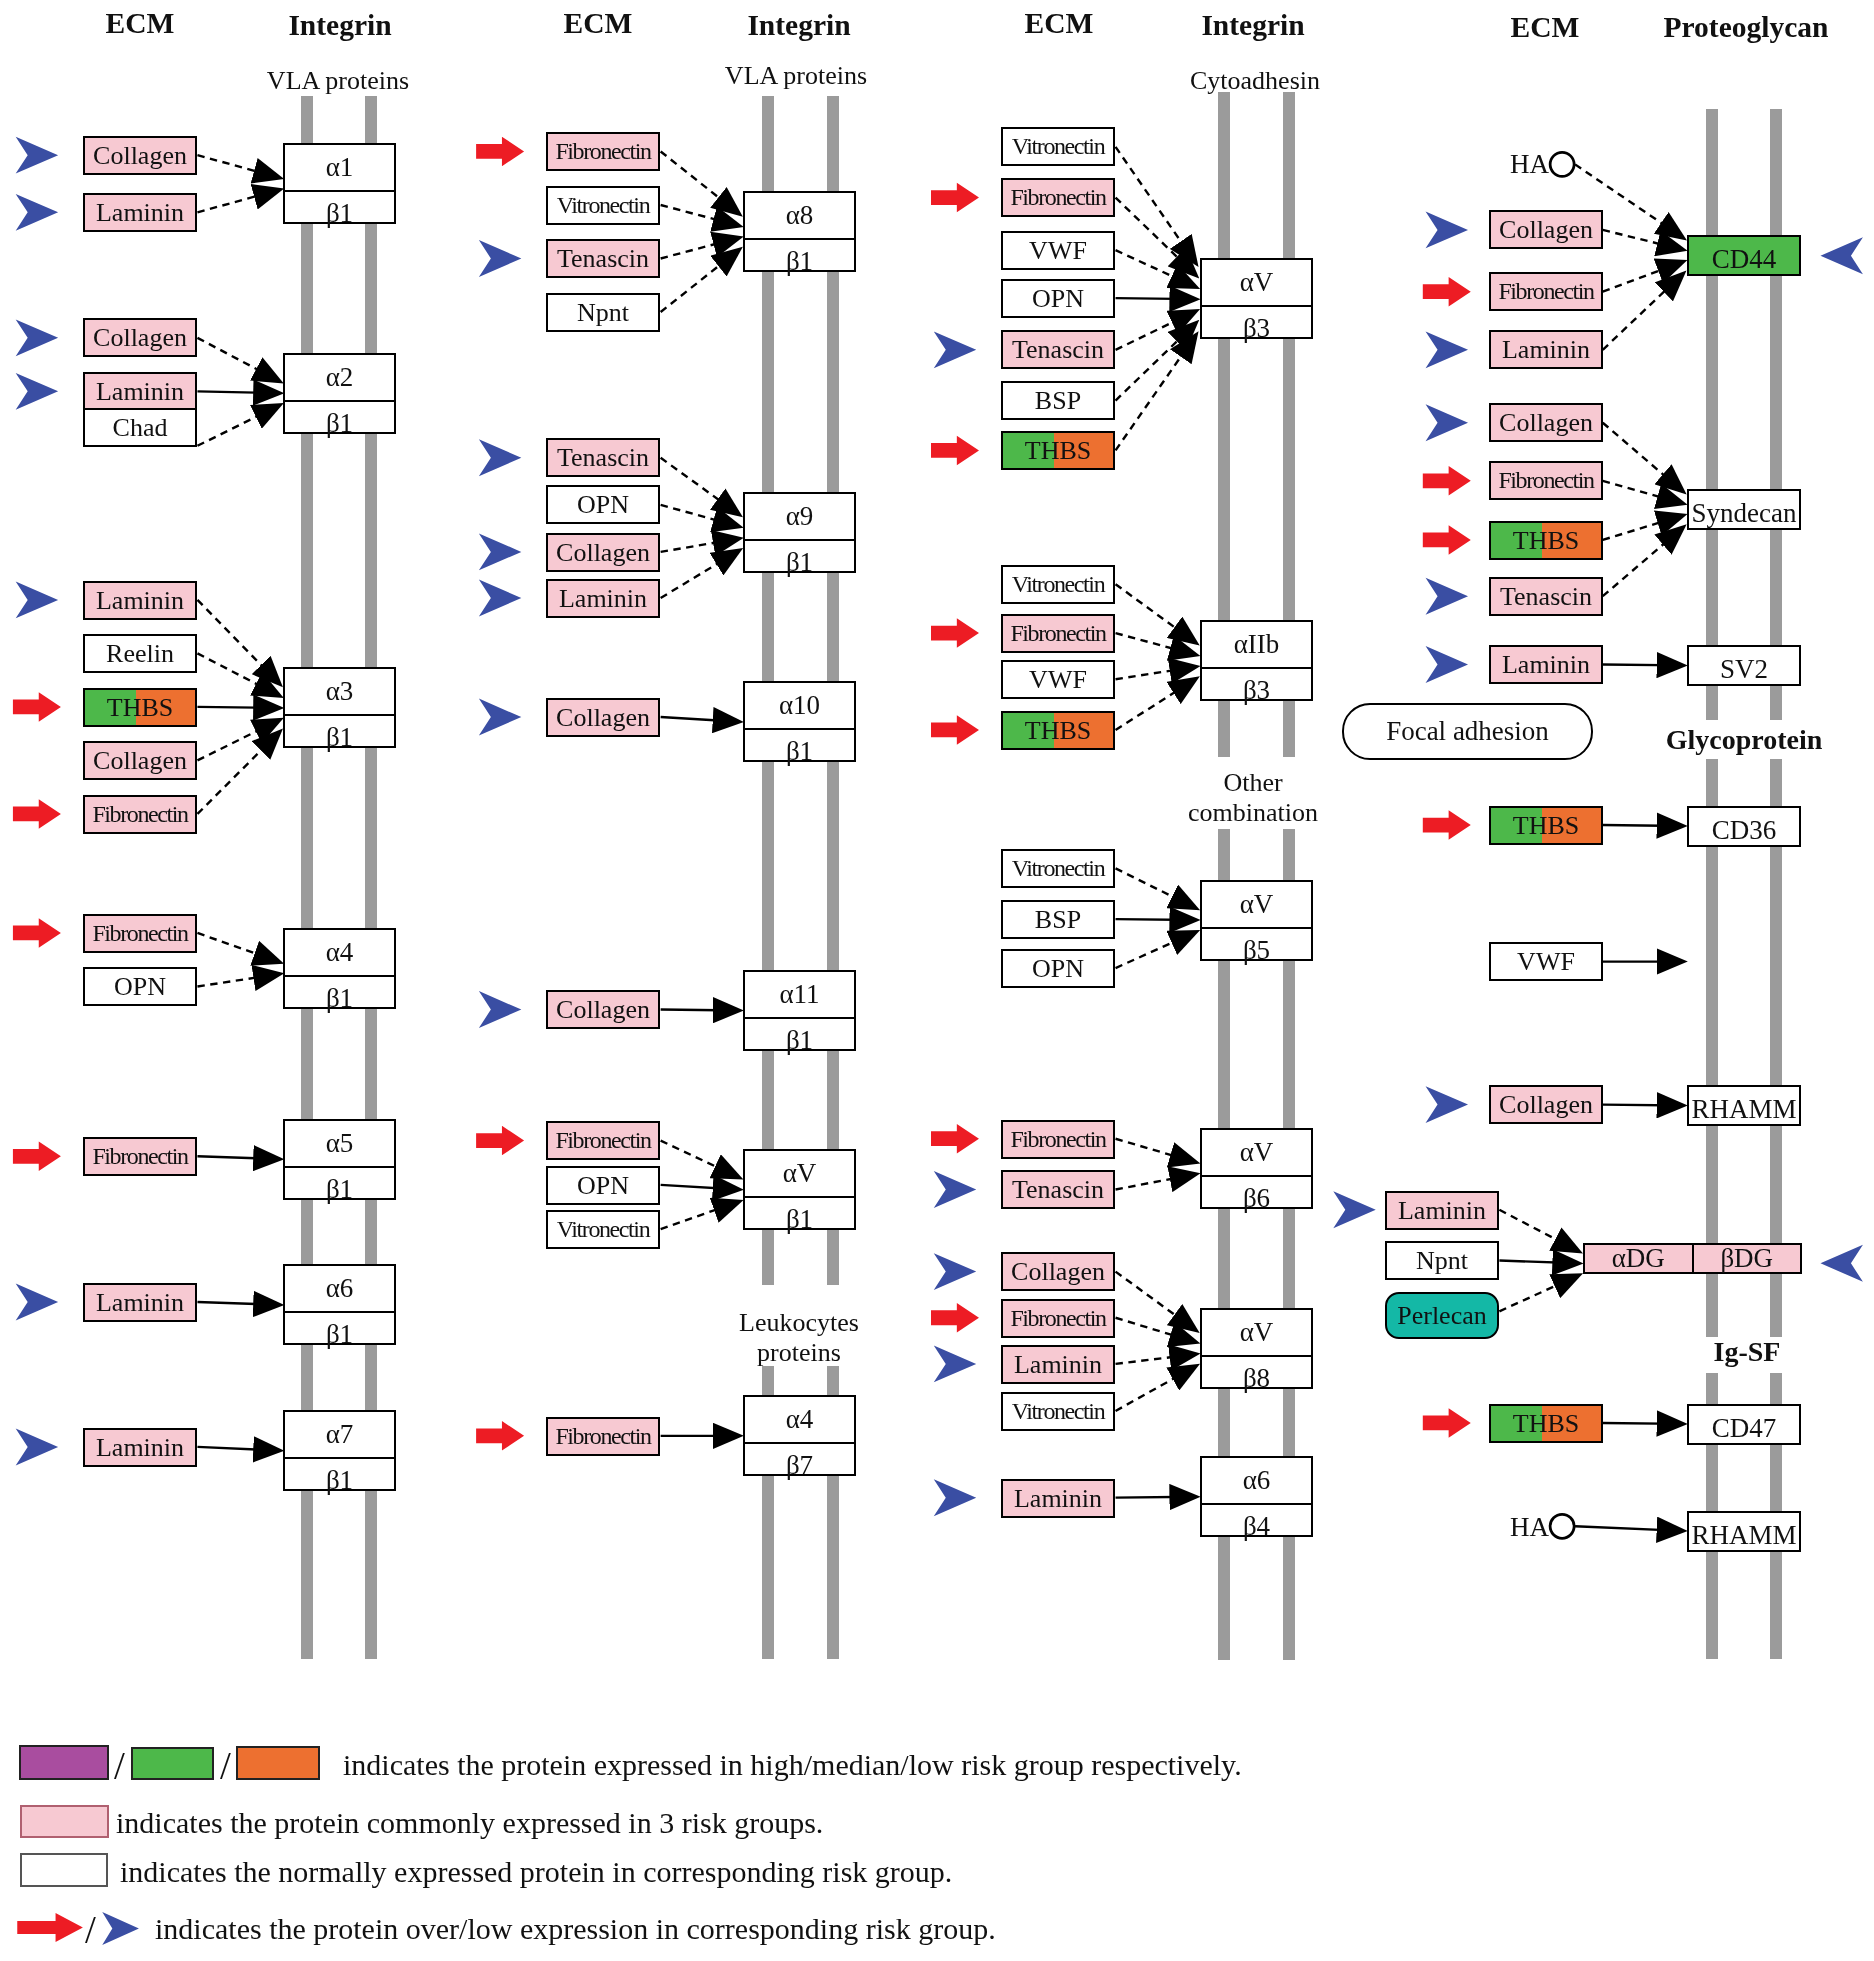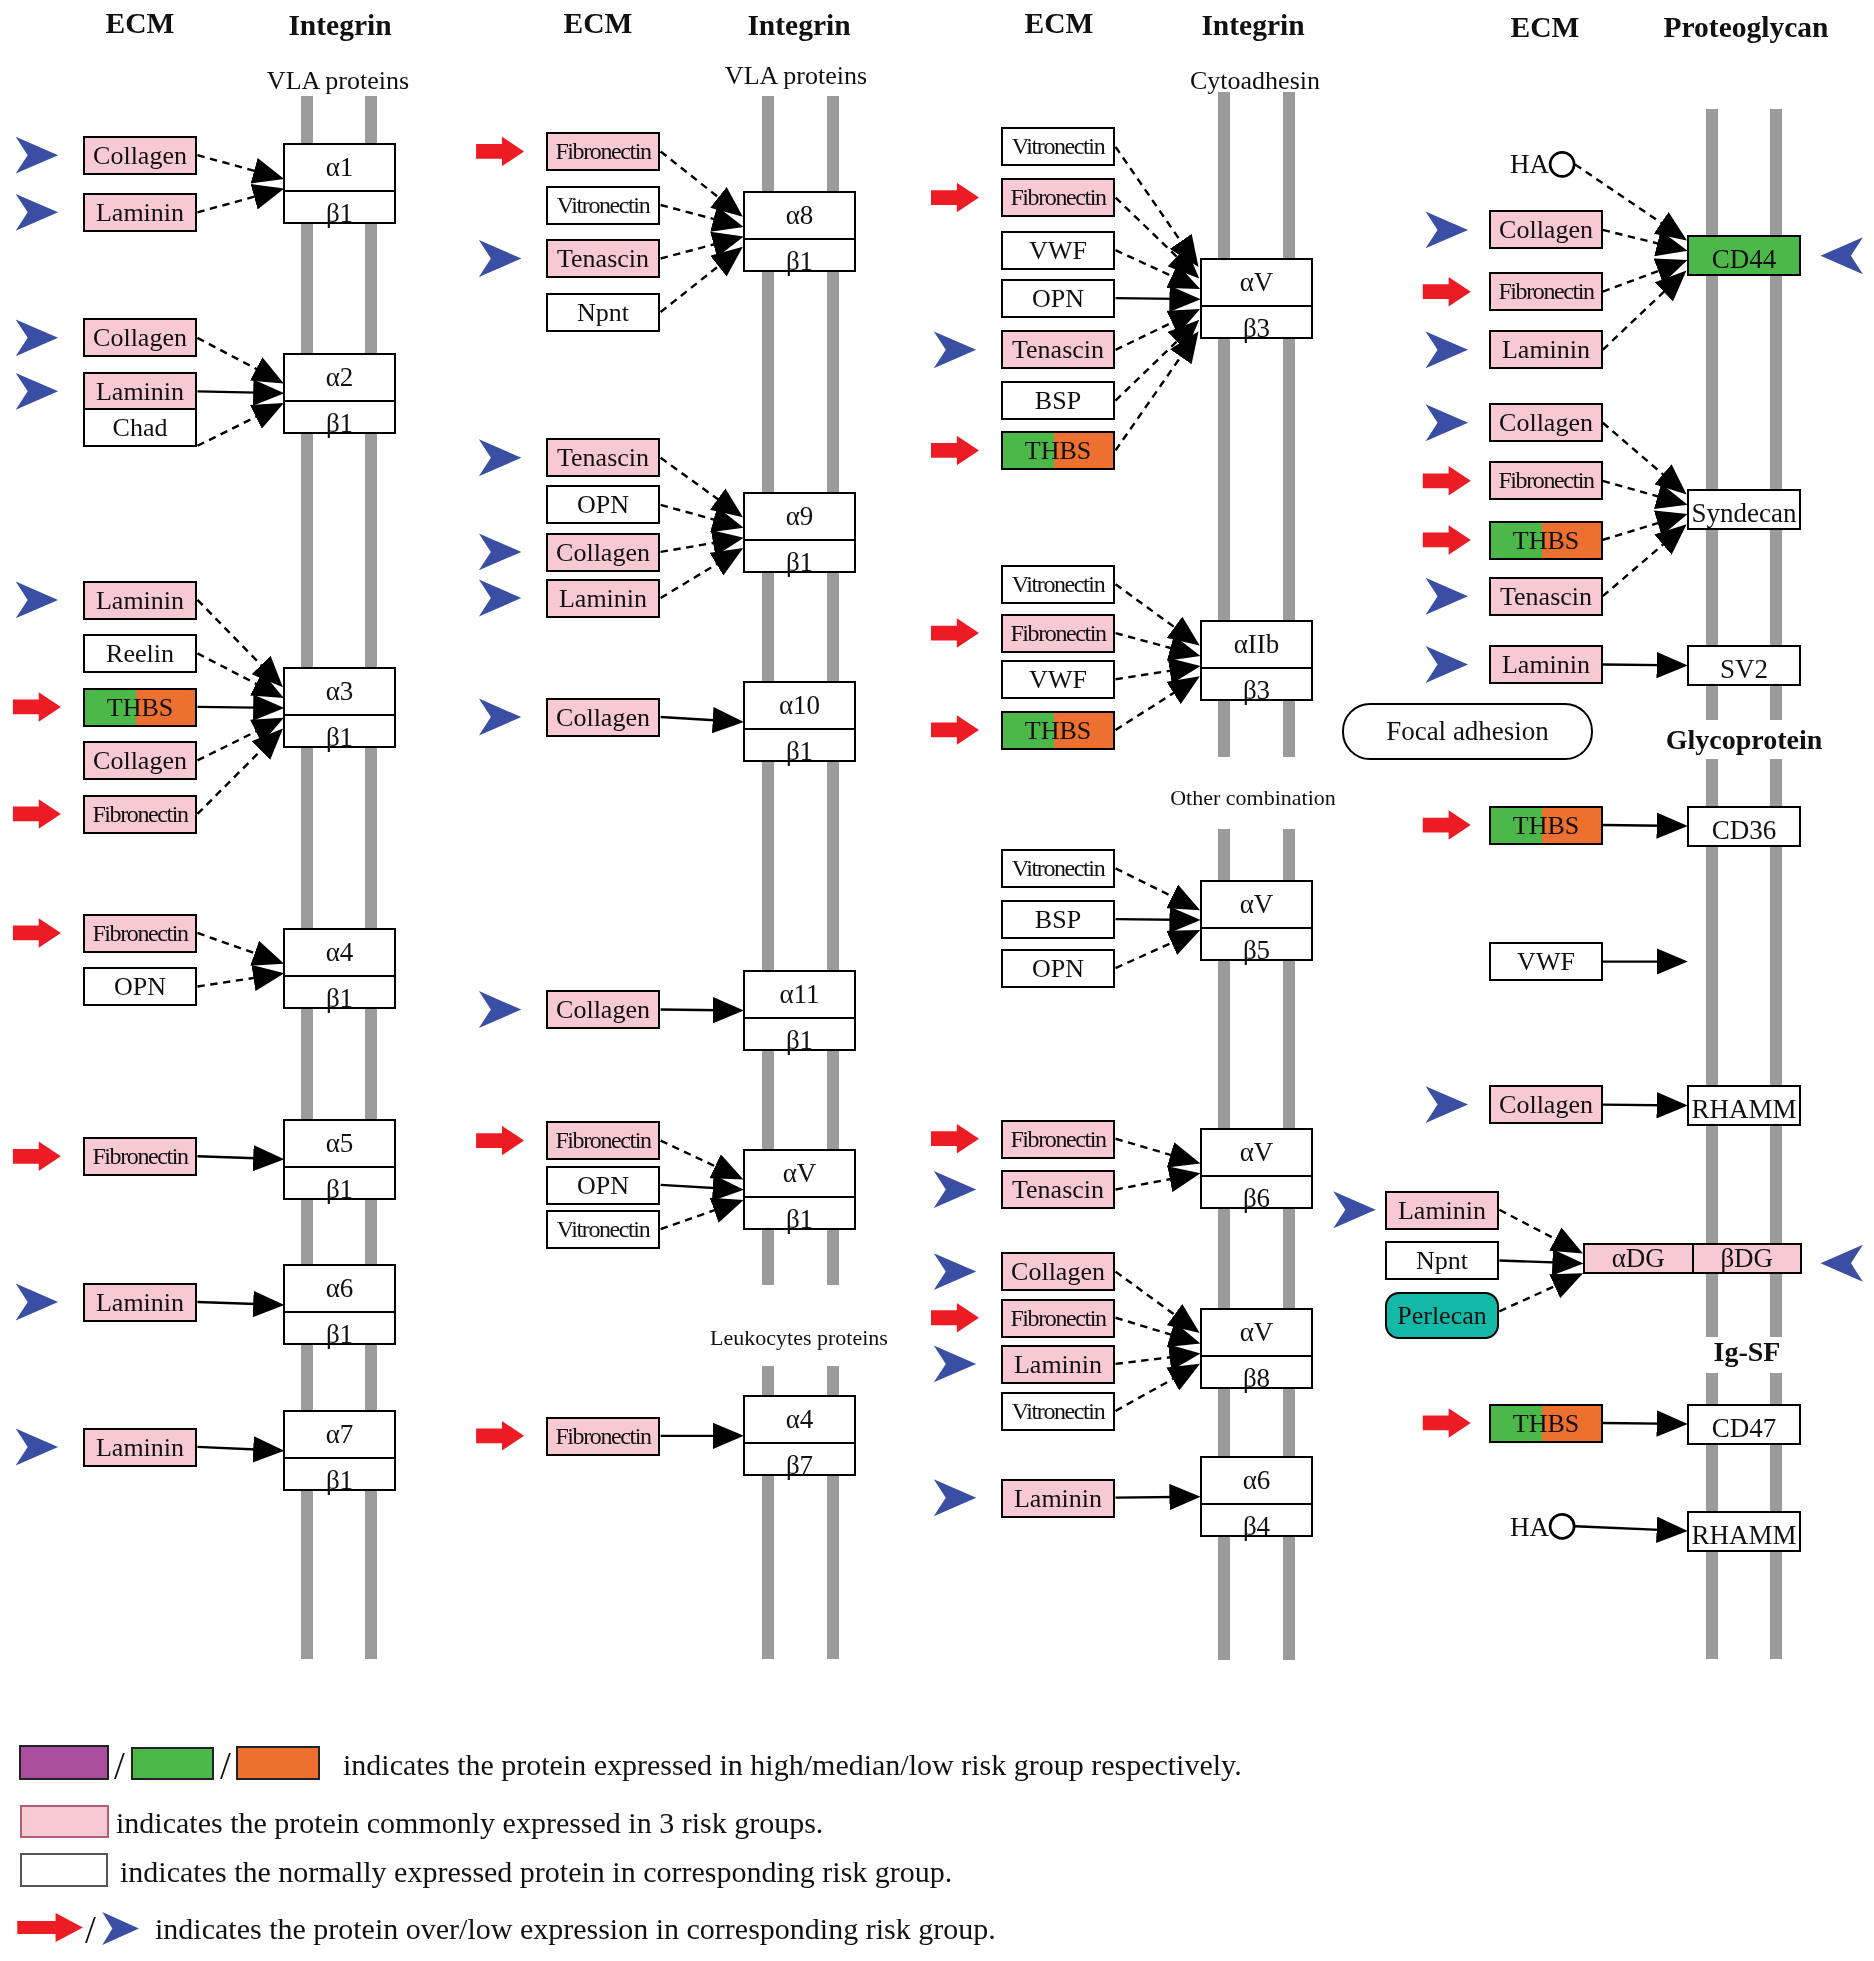--- a/index.html
+++ b/index.html
@@ -1,20 +1,20 @@
 <!DOCTYPE html>
 <html style="font-size:14.8px"><head>
 <meta charset="utf-8">
 <style>
   html,body{margin:0;padding:0;background:#fff;}
   #canvas{position:relative;width:1874px;height:1961px;background:#ffffff;
           font-family:"Liberation Serif", serif;color:#111;overflow:hidden;}
   .hdr{position:absolute;transform:translateX(-50%);font-weight:bold;font-size:29.5px;white-space:nowrap;}
   .sub{position:absolute;transform:translateX(-50%);font-size:26px;text-align:center;line-height:1.15;}
-  .seclbl{position:absolute;transform:translate(-50%,-50%);font-size:22px;text-align:center;line-height:1.15;}
+  .seclbl{position:absolute;transform:translate(-50%,-50%);font-size:26px;text-align:center;line-height:1.15;}
   .seclbl.bold{font-weight:bold;font-size:28px;}
   .bar{position:absolute;width:12px;background:#9b9b9b;}
   .box{position:absolute;box-sizing:border-box;border:2.8px solid #000;display:flex;align-items:center;
        justify-content:center;font-size:26px;background:#fff;overflow:hidden;white-space:nowrap;z-index:3;}
   .box.tight{font-size:24px;letter-spacing:-1.4px;}
   .rbox{position:absolute;box-sizing:border-box;border:2.8px solid #000;background:#fff;z-index:3;}
   .rrow{box-sizing:border-box;height:45px;display:flex;align-items:center;justify-content:center;font-size:27px;}
   .rrow + .rrow{border-top:2.8px solid #000;}
   .rcells{display:flex;height:100%;}
   .rcell{box-sizing:border-box;flex:1;display:flex;align-items:center;justify-content:center;font-size:27px;}

